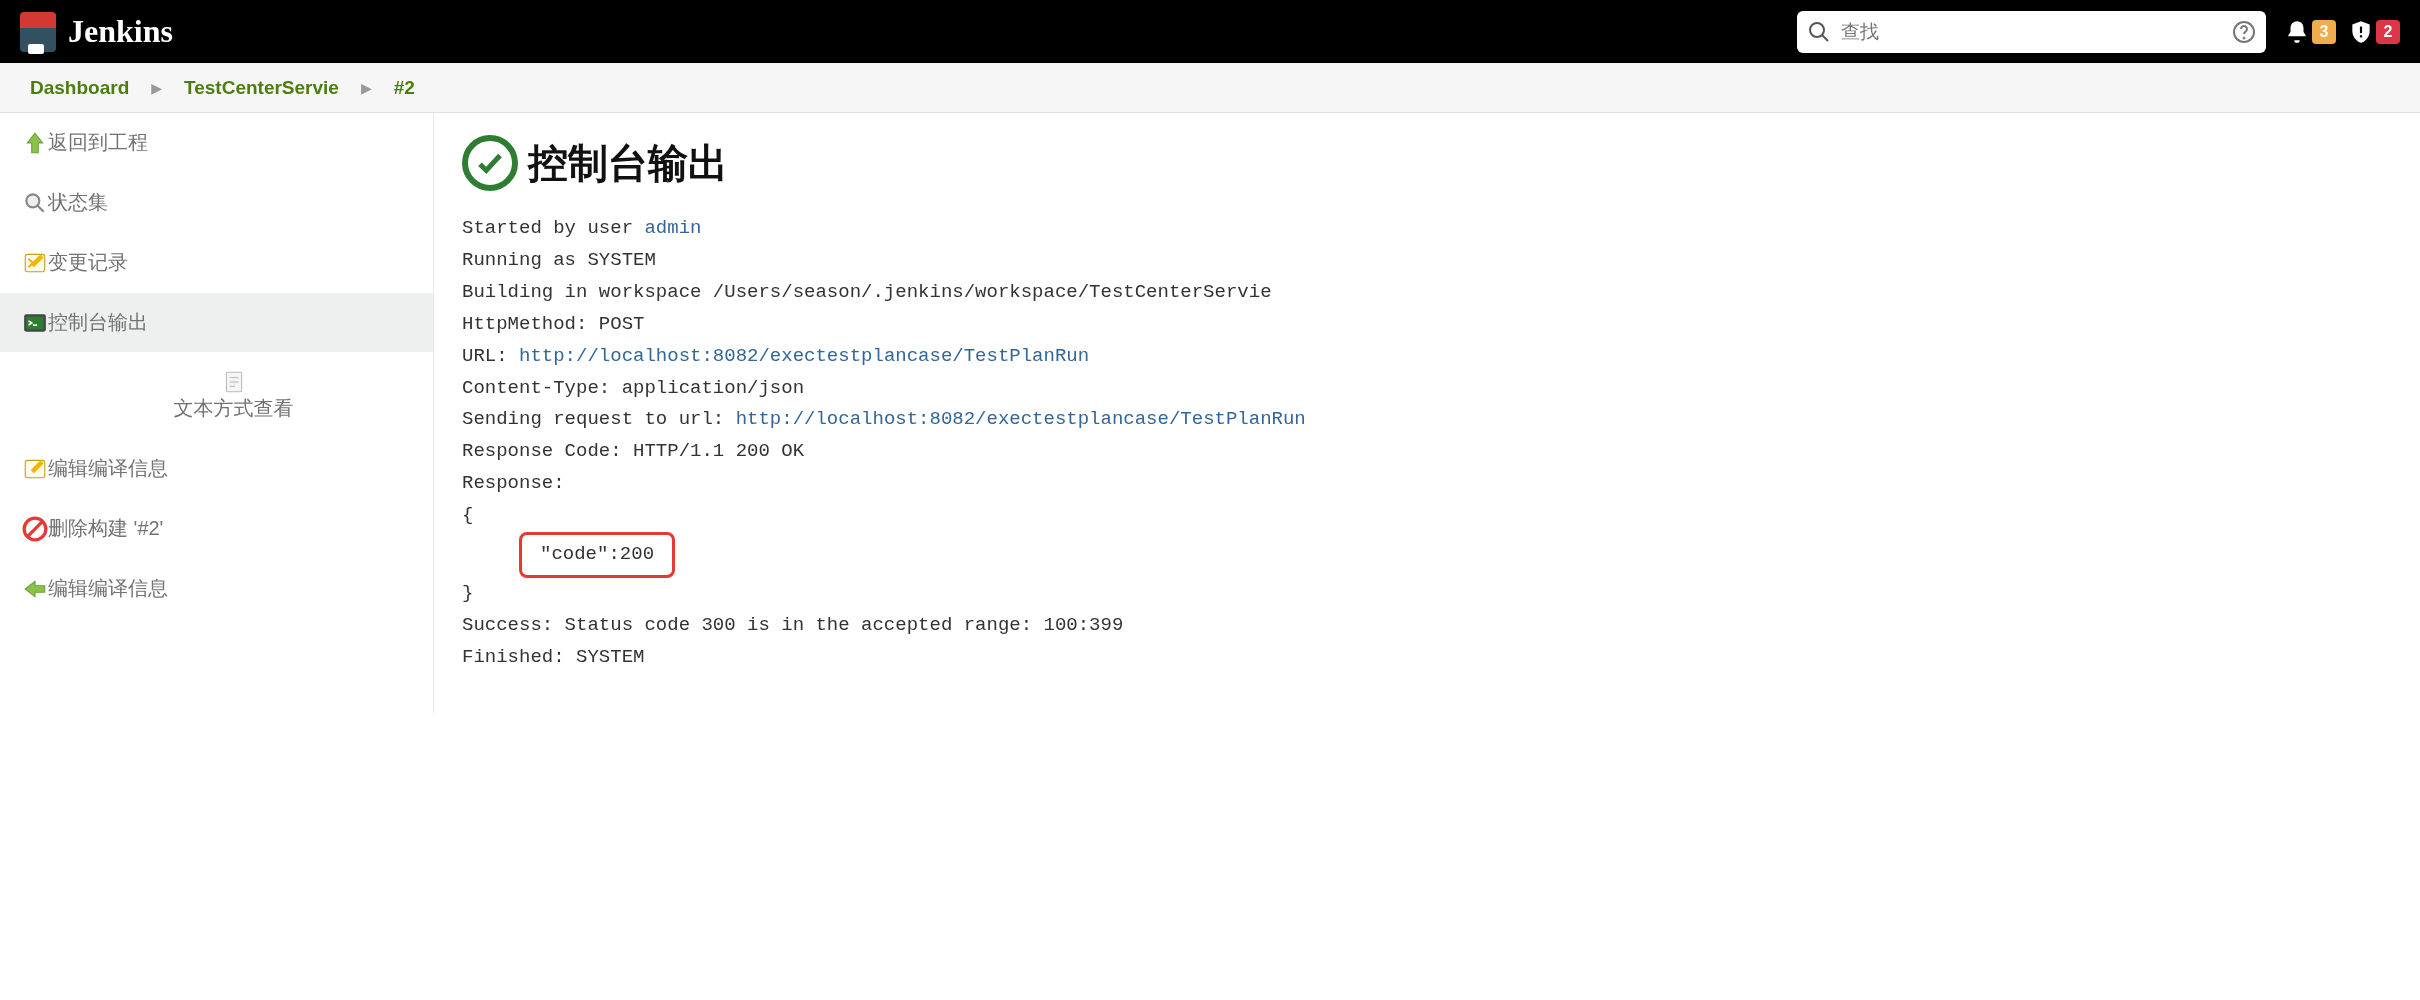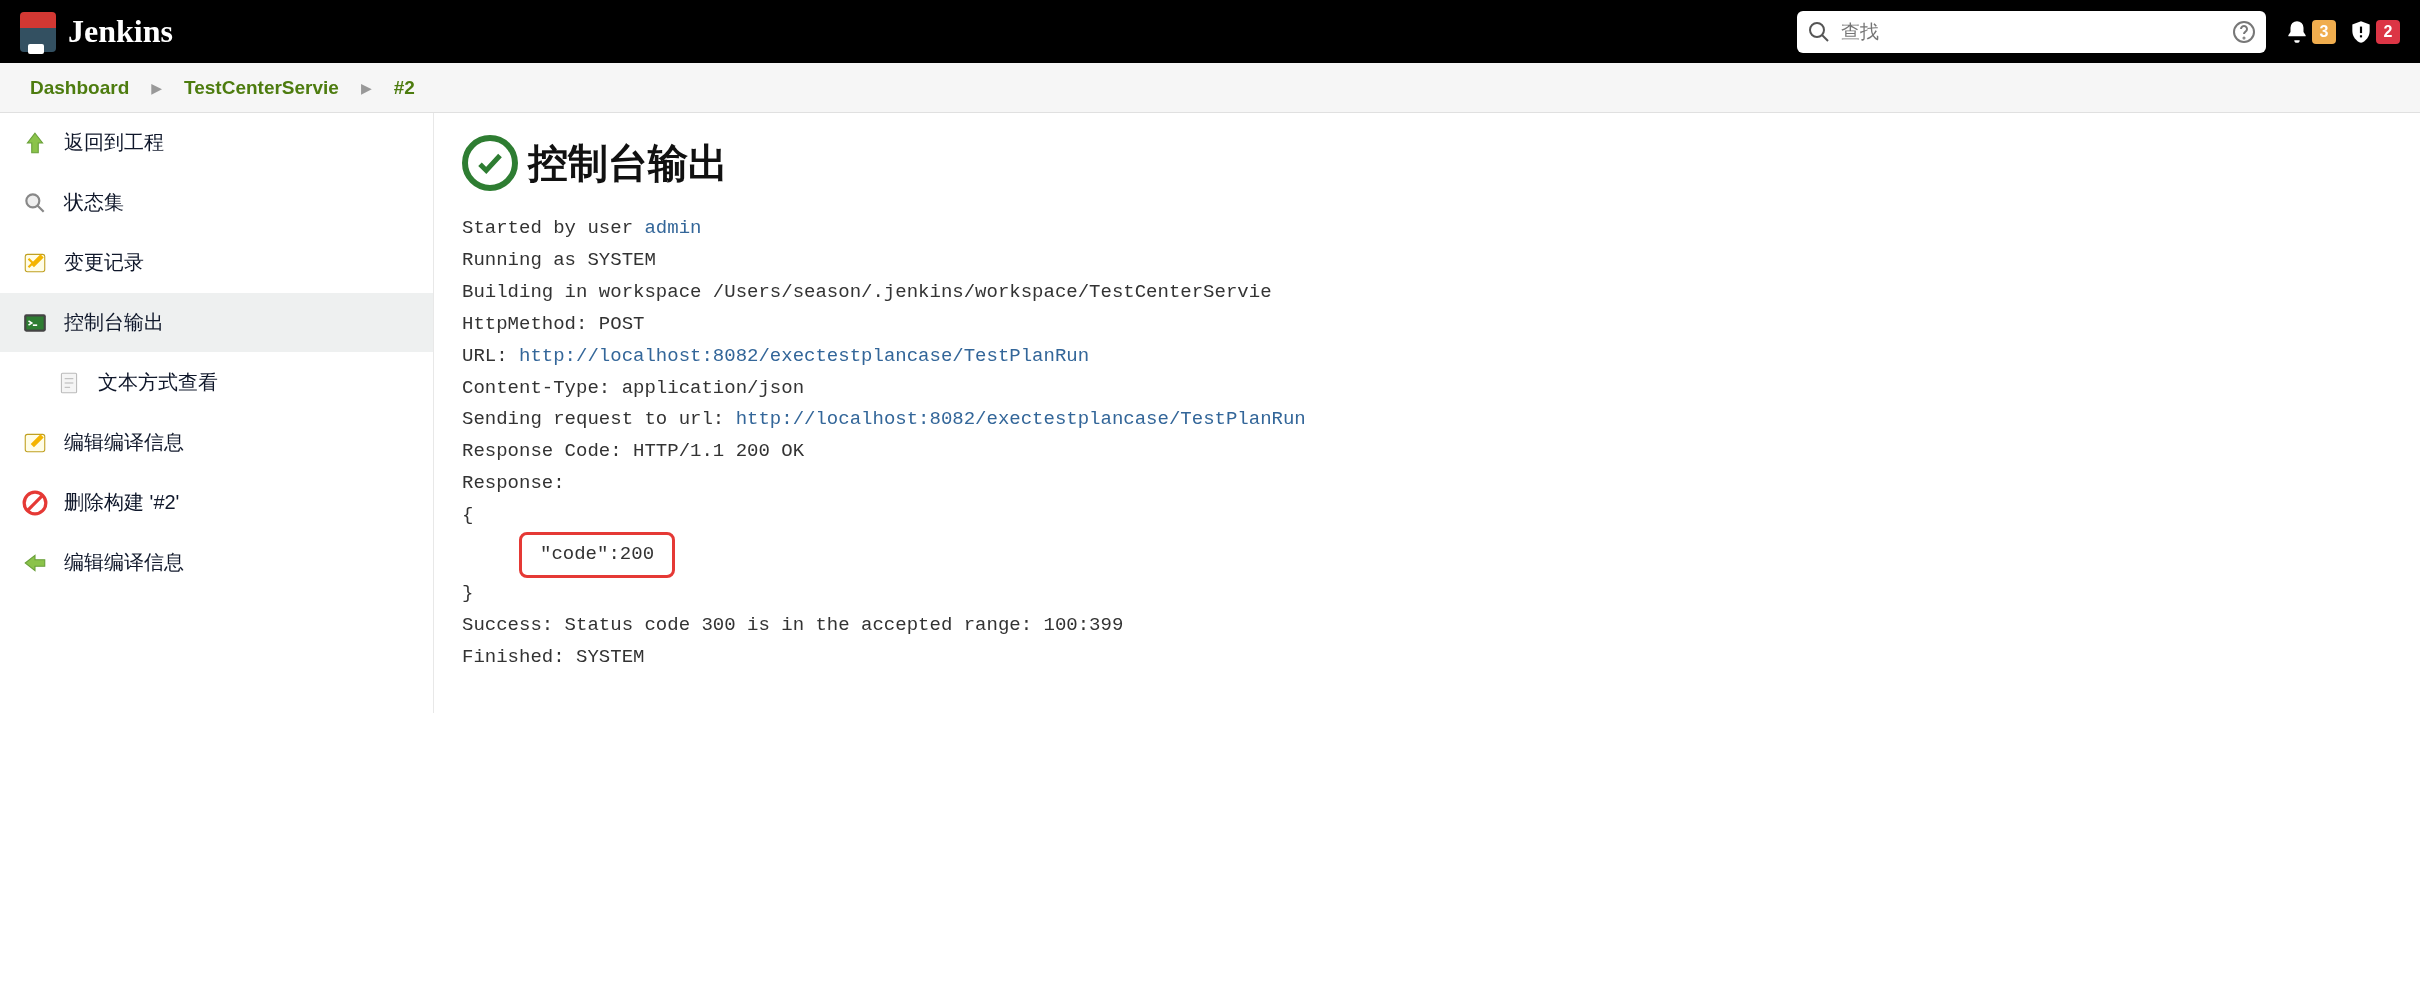--- a/index.html
+++ b/index.html
@@ -26,23 +26,23 @@
     .icon-cluster { display: flex; align-items: center; gap: 2px; }
 
     
     .breadcrumb { background: #f6f6f6; border-bottom: 1px solid #e0e0e0; height: 50px; display: flex; align-items: center; padding: 0 30px; font-size: 19px; }
     .breadcrumb-item { color: #4d7c0f; font-weight: bold; text-decoration: none; }
     .breadcrumb-sep { margin: 0 22px; color: #999; font-size: 14px; }
 
     
     .body-wrap { display: flex; }
     .sidebar { width: 434px; border-right: 1px solid #e8e8e8; min-height: 600px; }
-    .side-item { display: flex; align-items: center; gap: 16px; padding: 16px 22px; font-size: 20px; color: #0f172a; border-bottom: 1px solid transparent; cursor: pointer; }
+    .side-item { display: flex; align-items: center; padding: 16px 22px; font-size: 20px; color: #737373; border-bottom: 1px solid transparent; cursor: pointer; }
     .side-item.active { background: #eef0f0; }
-    .side-sub { padding-left: 56px; }
+    .side-sub { padding-left: 56px; flex-direction: column; }
     .side-item:not(.side-sub) { border-bottom: 1px solid #fff; }
     .side-icon { width: 26px; height: 26px; display: flex; align-items: center; justify-content: center; flex-shrink: 0; }
 
     
     .main { flex: 1; padding: 22px 28px; }
     .page-title-row { display: flex; align-items: center; gap: 10px; margin-bottom: 22px; }
     .success-circle { width: 56px; height: 56px; border: 6px solid #2e7d32; border-radius: 50%; display: flex; align-items: center; justify-content: center; }
     .success-circle svg { width: 30px; height: 30px; stroke: #2e7d32; stroke-width: 4; fill: none; }
     .page-title { font-size: 40px; font-weight: 800; color: #111; }
 

